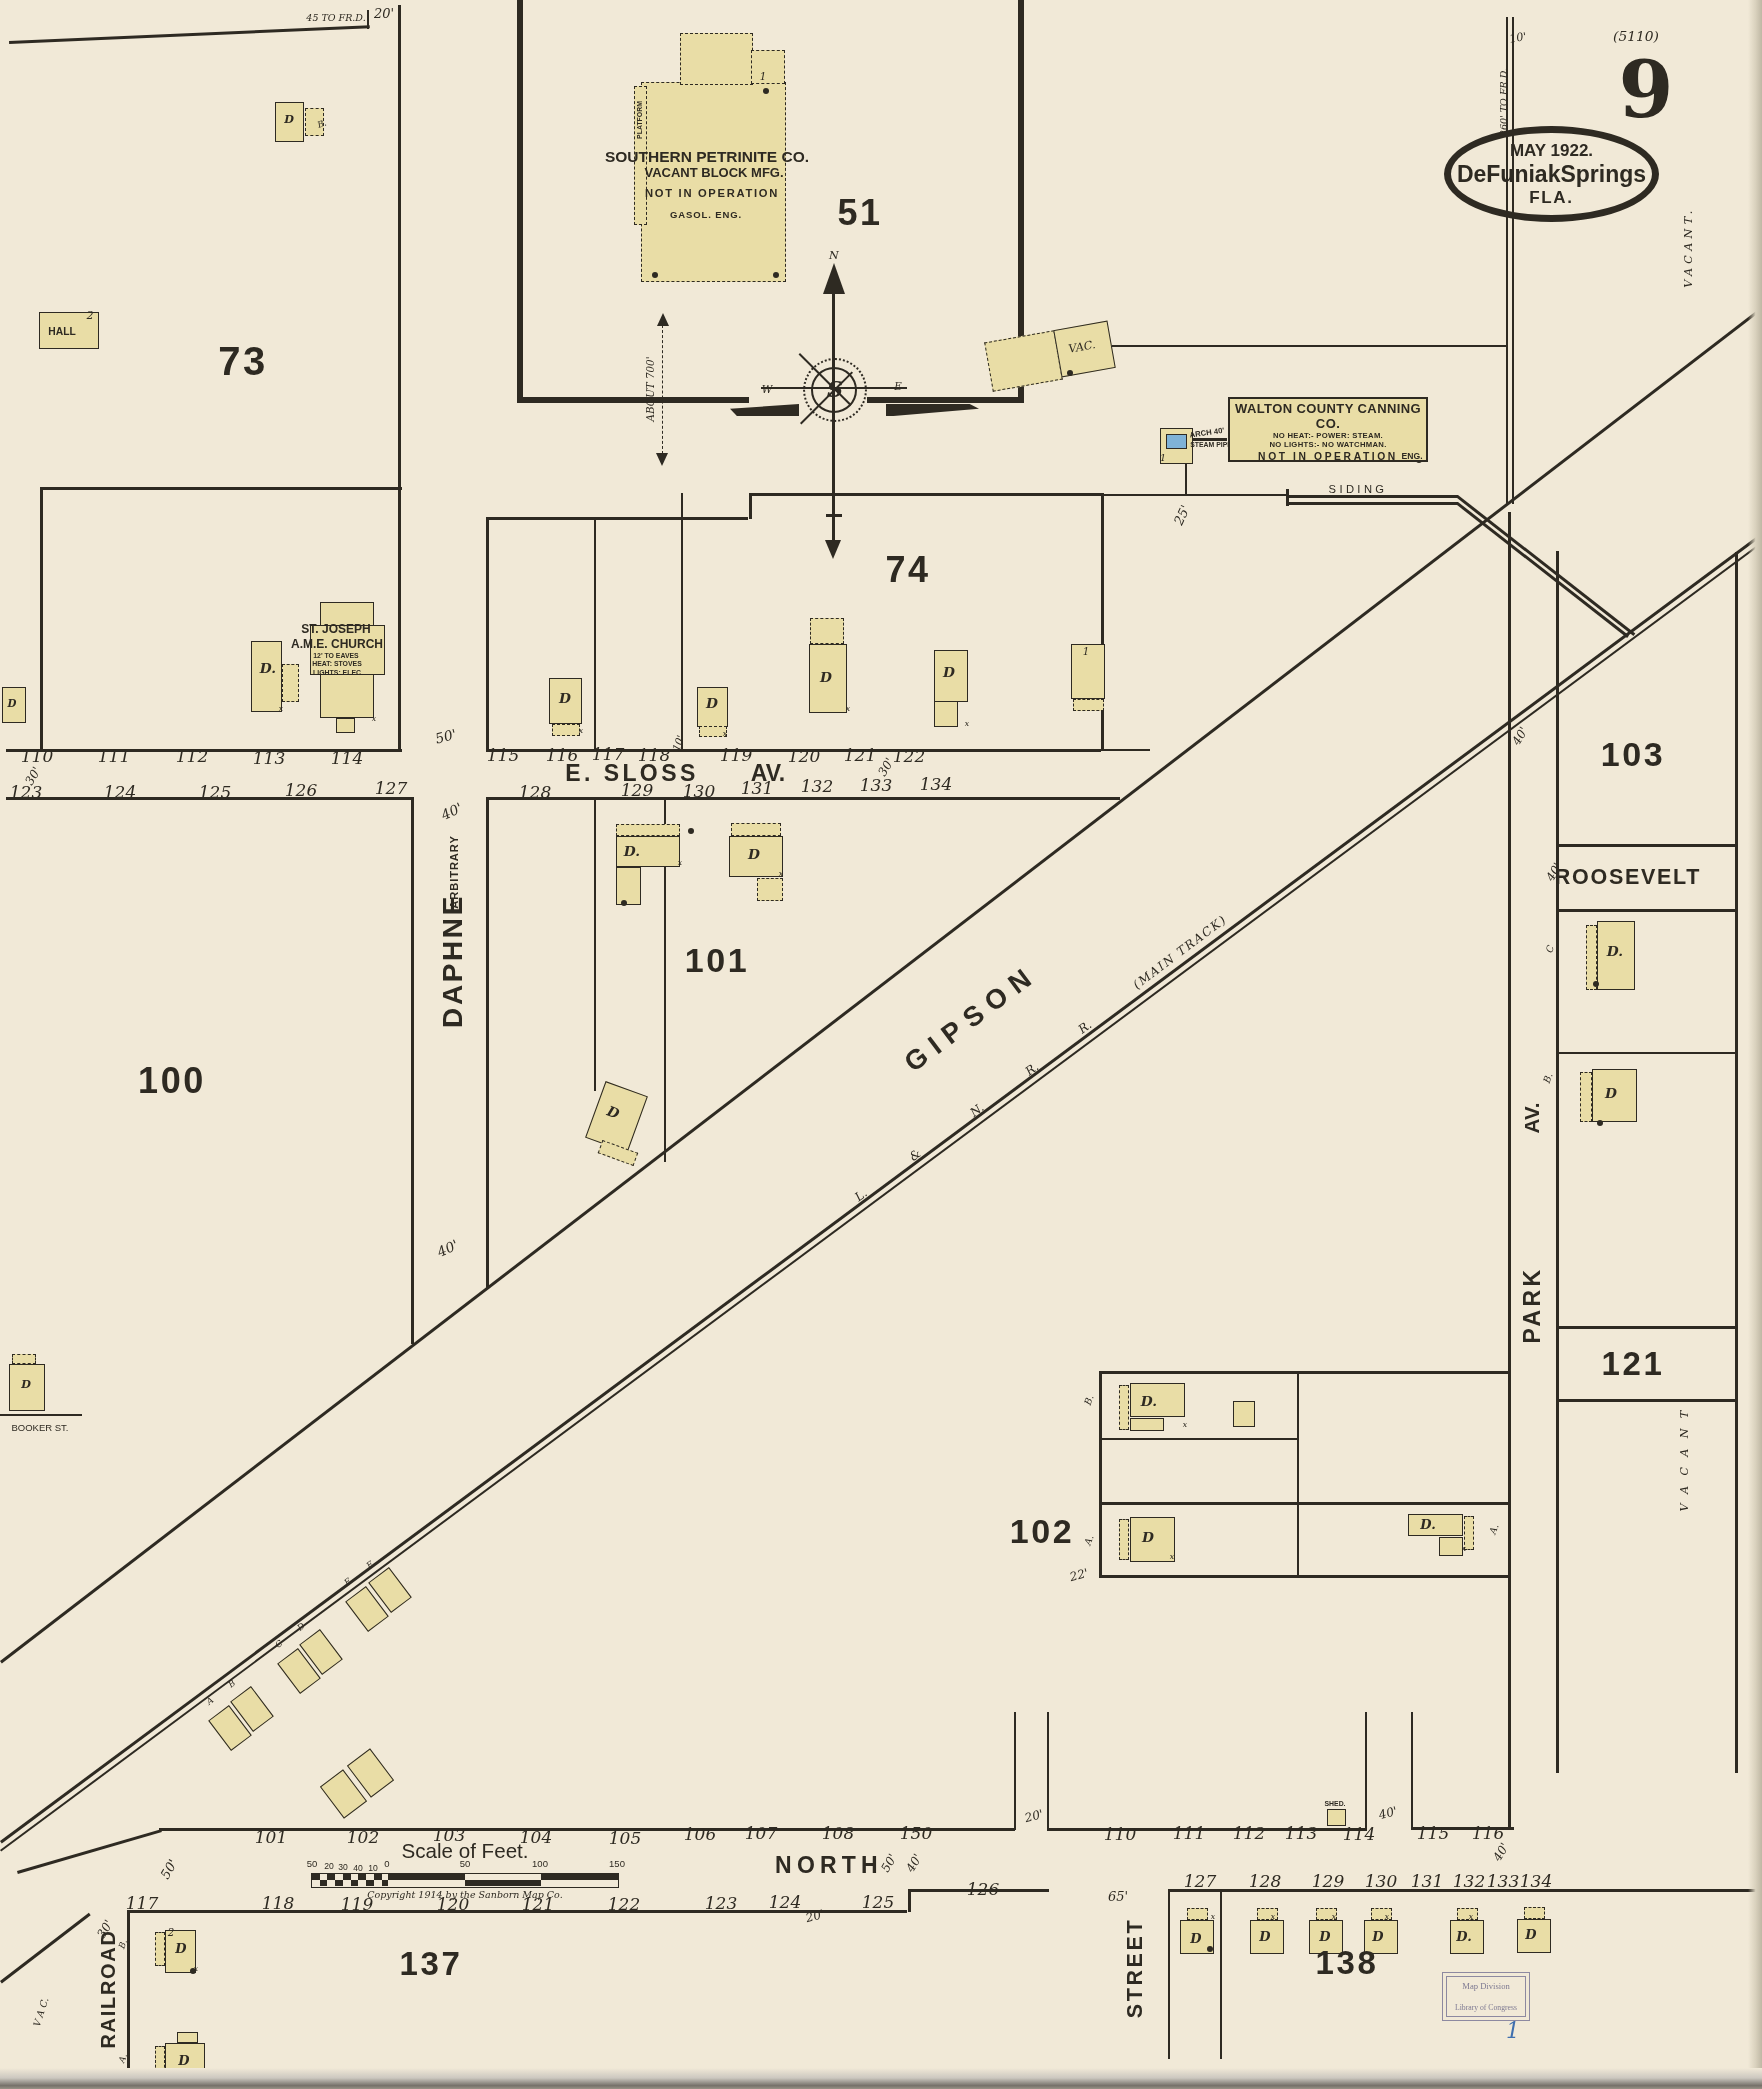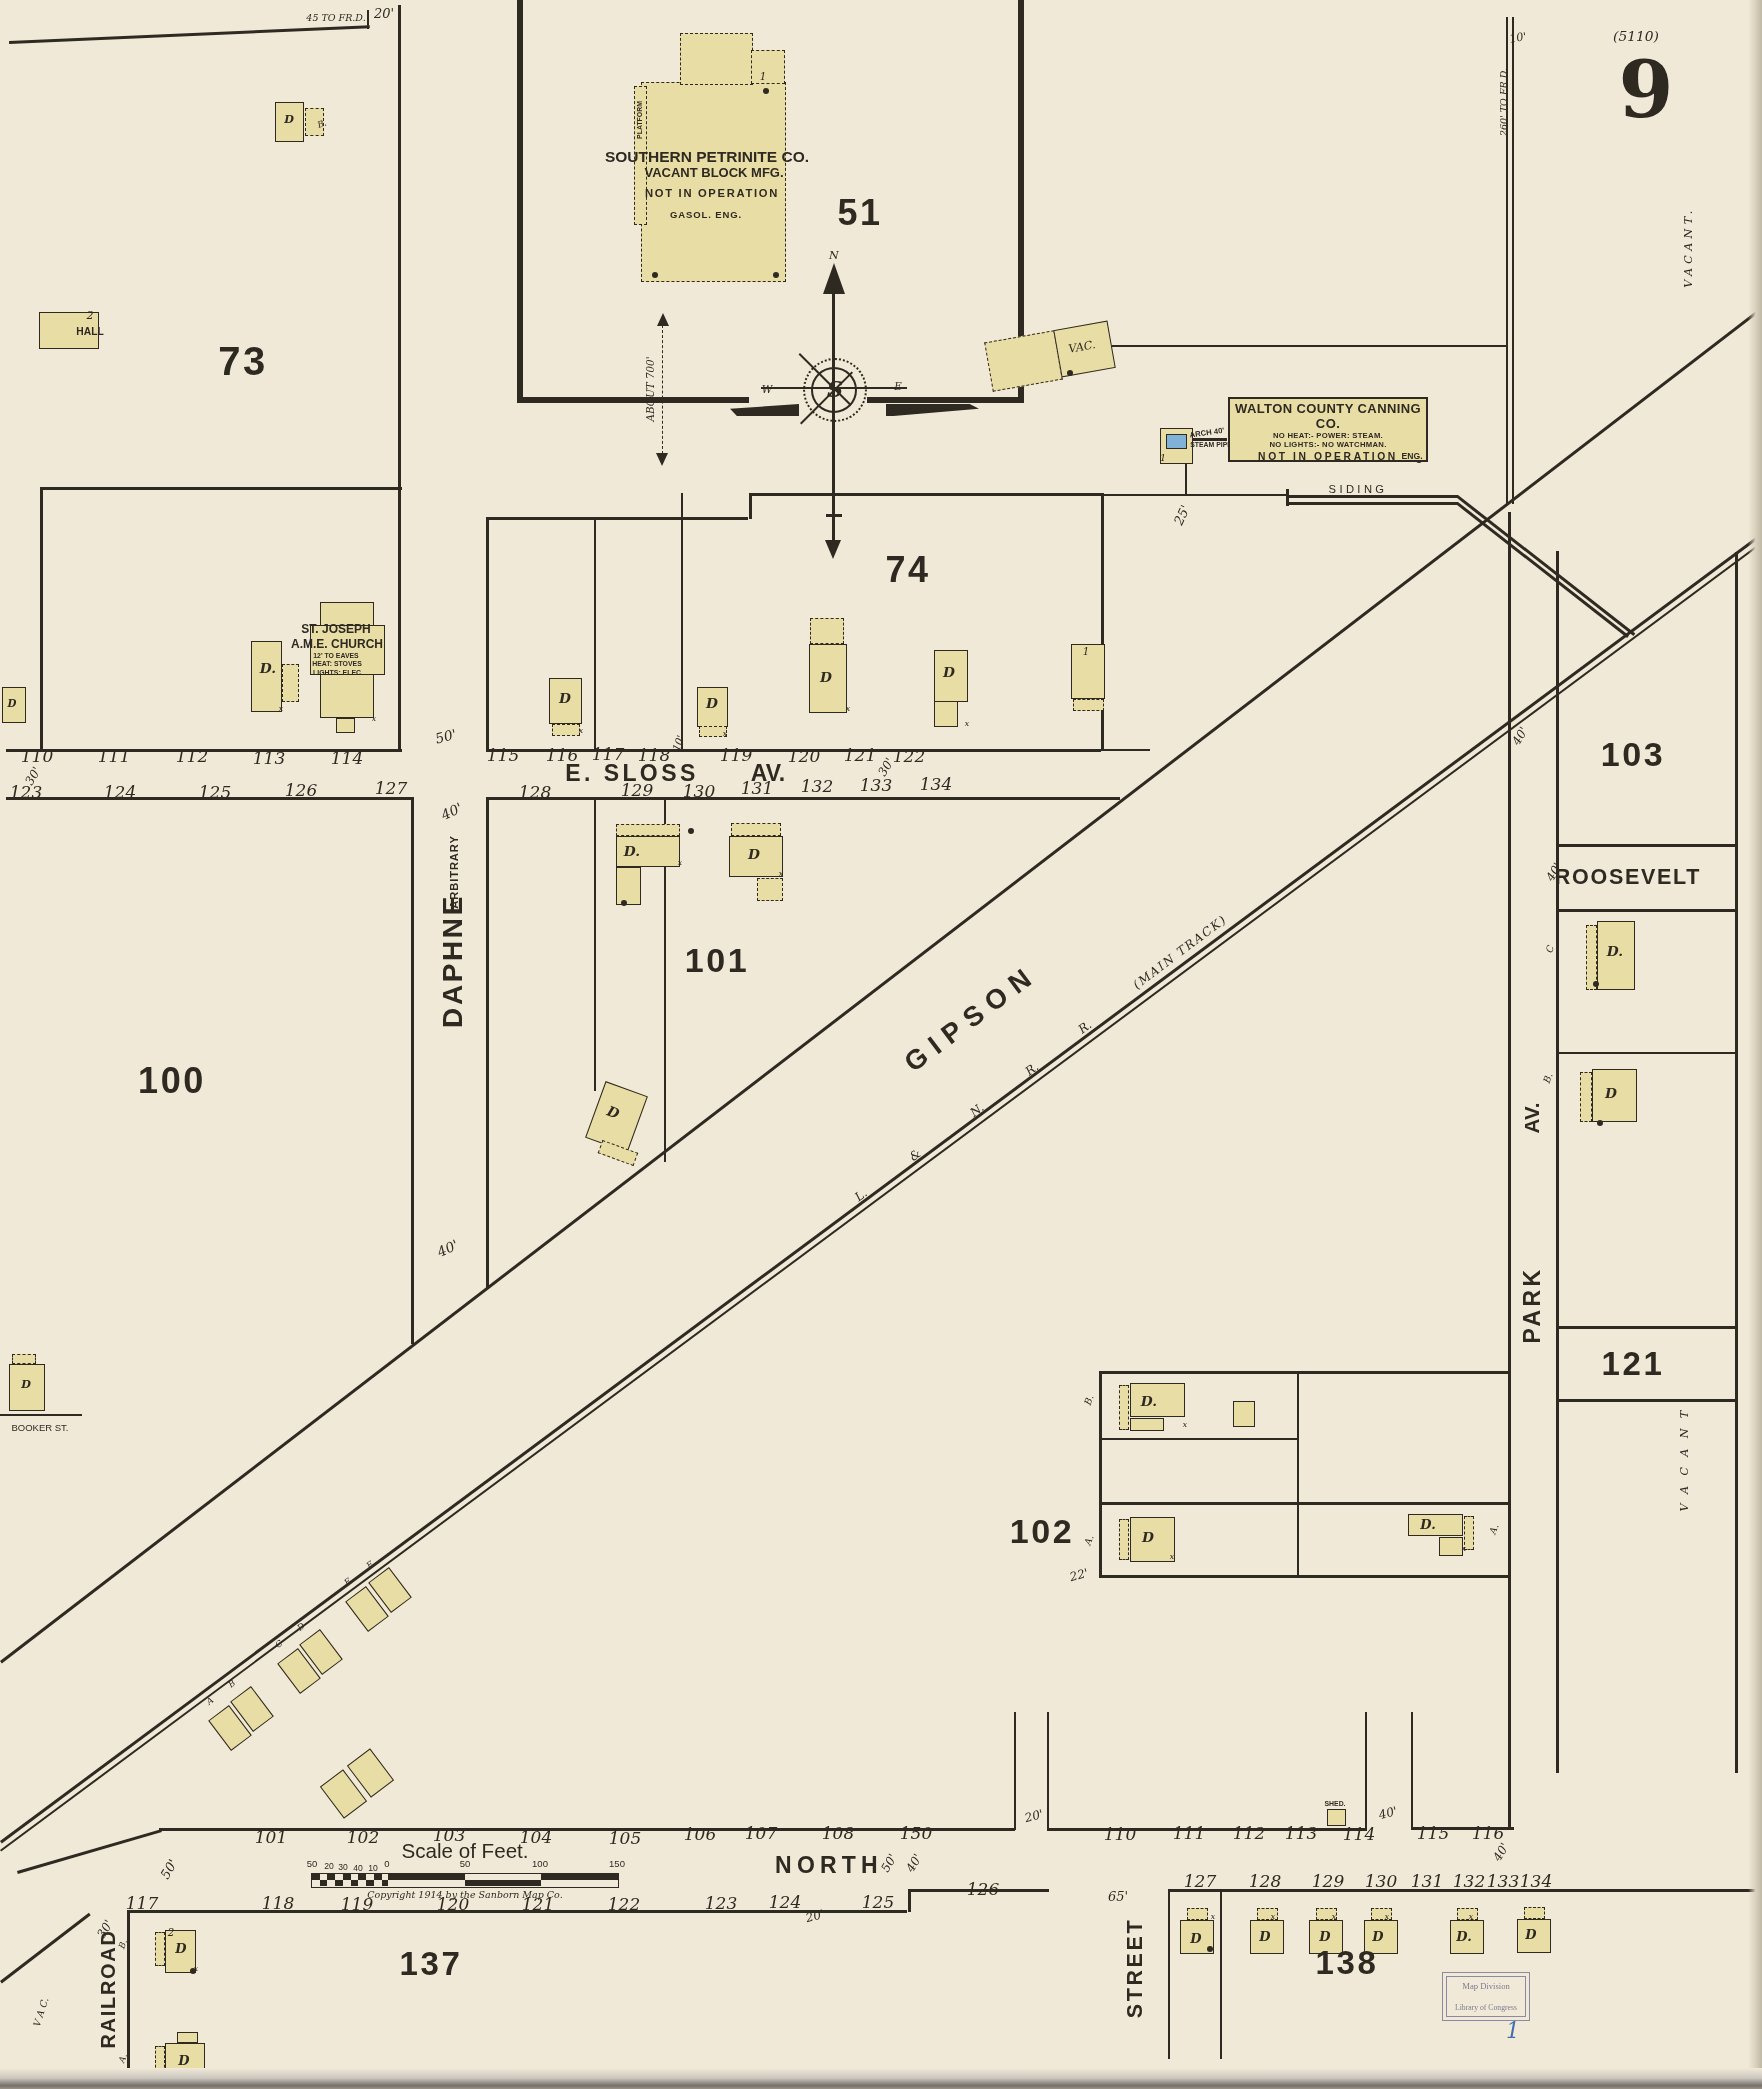--- a/index.html
+++ b/index.html
@@ -69,20 +69,25 @@
   #edgeB{position:absolute;left:0;bottom:0;width:100%;height:22.4px;
         background:linear-gradient(#f1e9d7,#ccc8c0 45%,#76716a 80%,#a49d90);z-index:6;}
 </style>
 </head>
 <body>
 
 <div id="map">
 
   <div id="ordnum">(5110)</div>
   <div id="sheetnum">9</div>
+  <div class="oval">
+    <div class="o1">MAY 1922.</div>
+    <div class="o2">DeFuniakSprings</div>
+    <div class="o3">FLA.</div>
+  </div>
 
   <div id="canning">
     <div class="c0">WALTON COUNTY CANNING CO.</div>
     <div class="c1">NO HEAT:- POWER: STEAM.</div>
     <div class="c2">NO LIGHTS:- NO WATCHMAN.</div>
     <div class="c3"><span>NOT IN OPERATION</span>
       <span class="ceng">ENG.</span></div>
   </div>
 
   <div class="cbarL"></div>
@@ -317,21 +322,21 @@
     <span class="lb cap" style="left: 707px; top: 157px; font-size: 15.5px; transform: translate(-50%, -50%) rotate(0deg);">SOUTHERN PETRINITE CO.</span>
     <span class="lb cap" style="left: 714px; top: 172px; font-size: 13px; transform: translate(-50%, -50%) rotate(0deg);">VACANT BLOCK MFG.</span>
     <span class="lb cap" style="left: 712px; top: 194px; font-size: 11.2px; letter-spacing: 1.7px; transform: translate(-50%, -50%) rotate(0deg);">NOT IN OPERATION</span>
     <span class="lb cap" style="left: 706px; top: 215px; font-size: 9.5px; letter-spacing: 0.9px; transform: translate(-50%, -50%) rotate(0deg);">GASOL. ENG.</span>
     <span class="lb cap" style="left: 640px; top: 120px; font-size: 6.9px; transform: translate(-50%, -50%) rotate(-90deg);">PLATFORM</span>
     <span class="lb cap" style="left: 336px; top: 629px; font-size: 12px; transform: translate(-50%, -50%) rotate(0deg);">ST. JOSEPH</span>
     <span class="lb cap" style="left: 337px; top: 644px; font-size: 12px; transform: translate(-50%, -50%) rotate(0deg);">A.M.E. CHURCH</span>
     <span class="lb cap" style="left: 336px; top: 656px; font-size: 6.9px; transform: translate(-50%, -50%) rotate(0deg);">12' TO EAVES</span>
     <span class="lb cap" style="left: 337px; top: 664px; font-size: 6.9px; transform: translate(-50%, -50%) rotate(0deg);">HEAT: STOVES</span>
     <span class="lb cap" style="left: 338px; top: 673px; font-size: 6.9px; transform: translate(-50%, -50%) rotate(0deg);">LIGHTS: ELEC.</span>
-    <span class="lb cap" style="left: 62px; top: 332px; font-size: 10.3px; transform: translate(-50%, -50%) rotate(0deg); margin-left: 28px;">HALL</span>
+    <span class="lb cap" style="left: 62px; top: 332px; font-size: 10.3px; transform: translate(-50%, -50%) rotate(0deg);">HALL</span>
     <span class="lb cap" style="left: 1207px; top: 433px; font-size: 7.7px; transform: translate(-50%, -50%) rotate(-8deg);">ARCH 40'</span>
     <span class="lb cap" style="left: 1211px; top: 445px; font-size: 6.9px; transform: translate(-50%, -50%) rotate(0deg);">STEAM PIPE</span>
     <span class="lb dim" style="left: 1082px; top: 347px; font-size: 11.2px; transform: translate(-50%, -50%) rotate(-10deg);">VAC.</span>
     <span class="lb cap" style="left: 1335px; top: 1804px; font-size: 6.9px; transform: translate(-50%, -50%) rotate(0deg);">SHED.</span>
     <span class="lb dim" style="left: 336px; top: 18px; font-size: 9.5px; transform: translate(-50%, -50%) rotate(0deg);">45 TO FR.D.</span>
     <span class="lb dim" style="left: 384px; top: 13px; font-size: 13px; transform: translate(-50%, -50%) rotate(0deg);">20'</span>
     <span class="lb dim" style="left: 1518px; top: 38px; font-size: 11.2px; transform: translate(-50%, -50%) rotate(-10deg);">10'</span>
     <span class="lb dim" style="left: 1504px; top: 102px; font-size: 9.5px; transform: translate(-50%, -50%) rotate(-90deg);">260' TO FR.D.</span>
     <span class="lb dim" style="left: 446px; top: 737px; font-size: 13.8px; transform: translate(-50%, -50%) rotate(-15deg);">50'</span>
     <span class="lb dim" style="left: 33px; top: 776px; font-size: 12px; transform: translate(-50%, -50%) rotate(-60deg);">30'</span>

